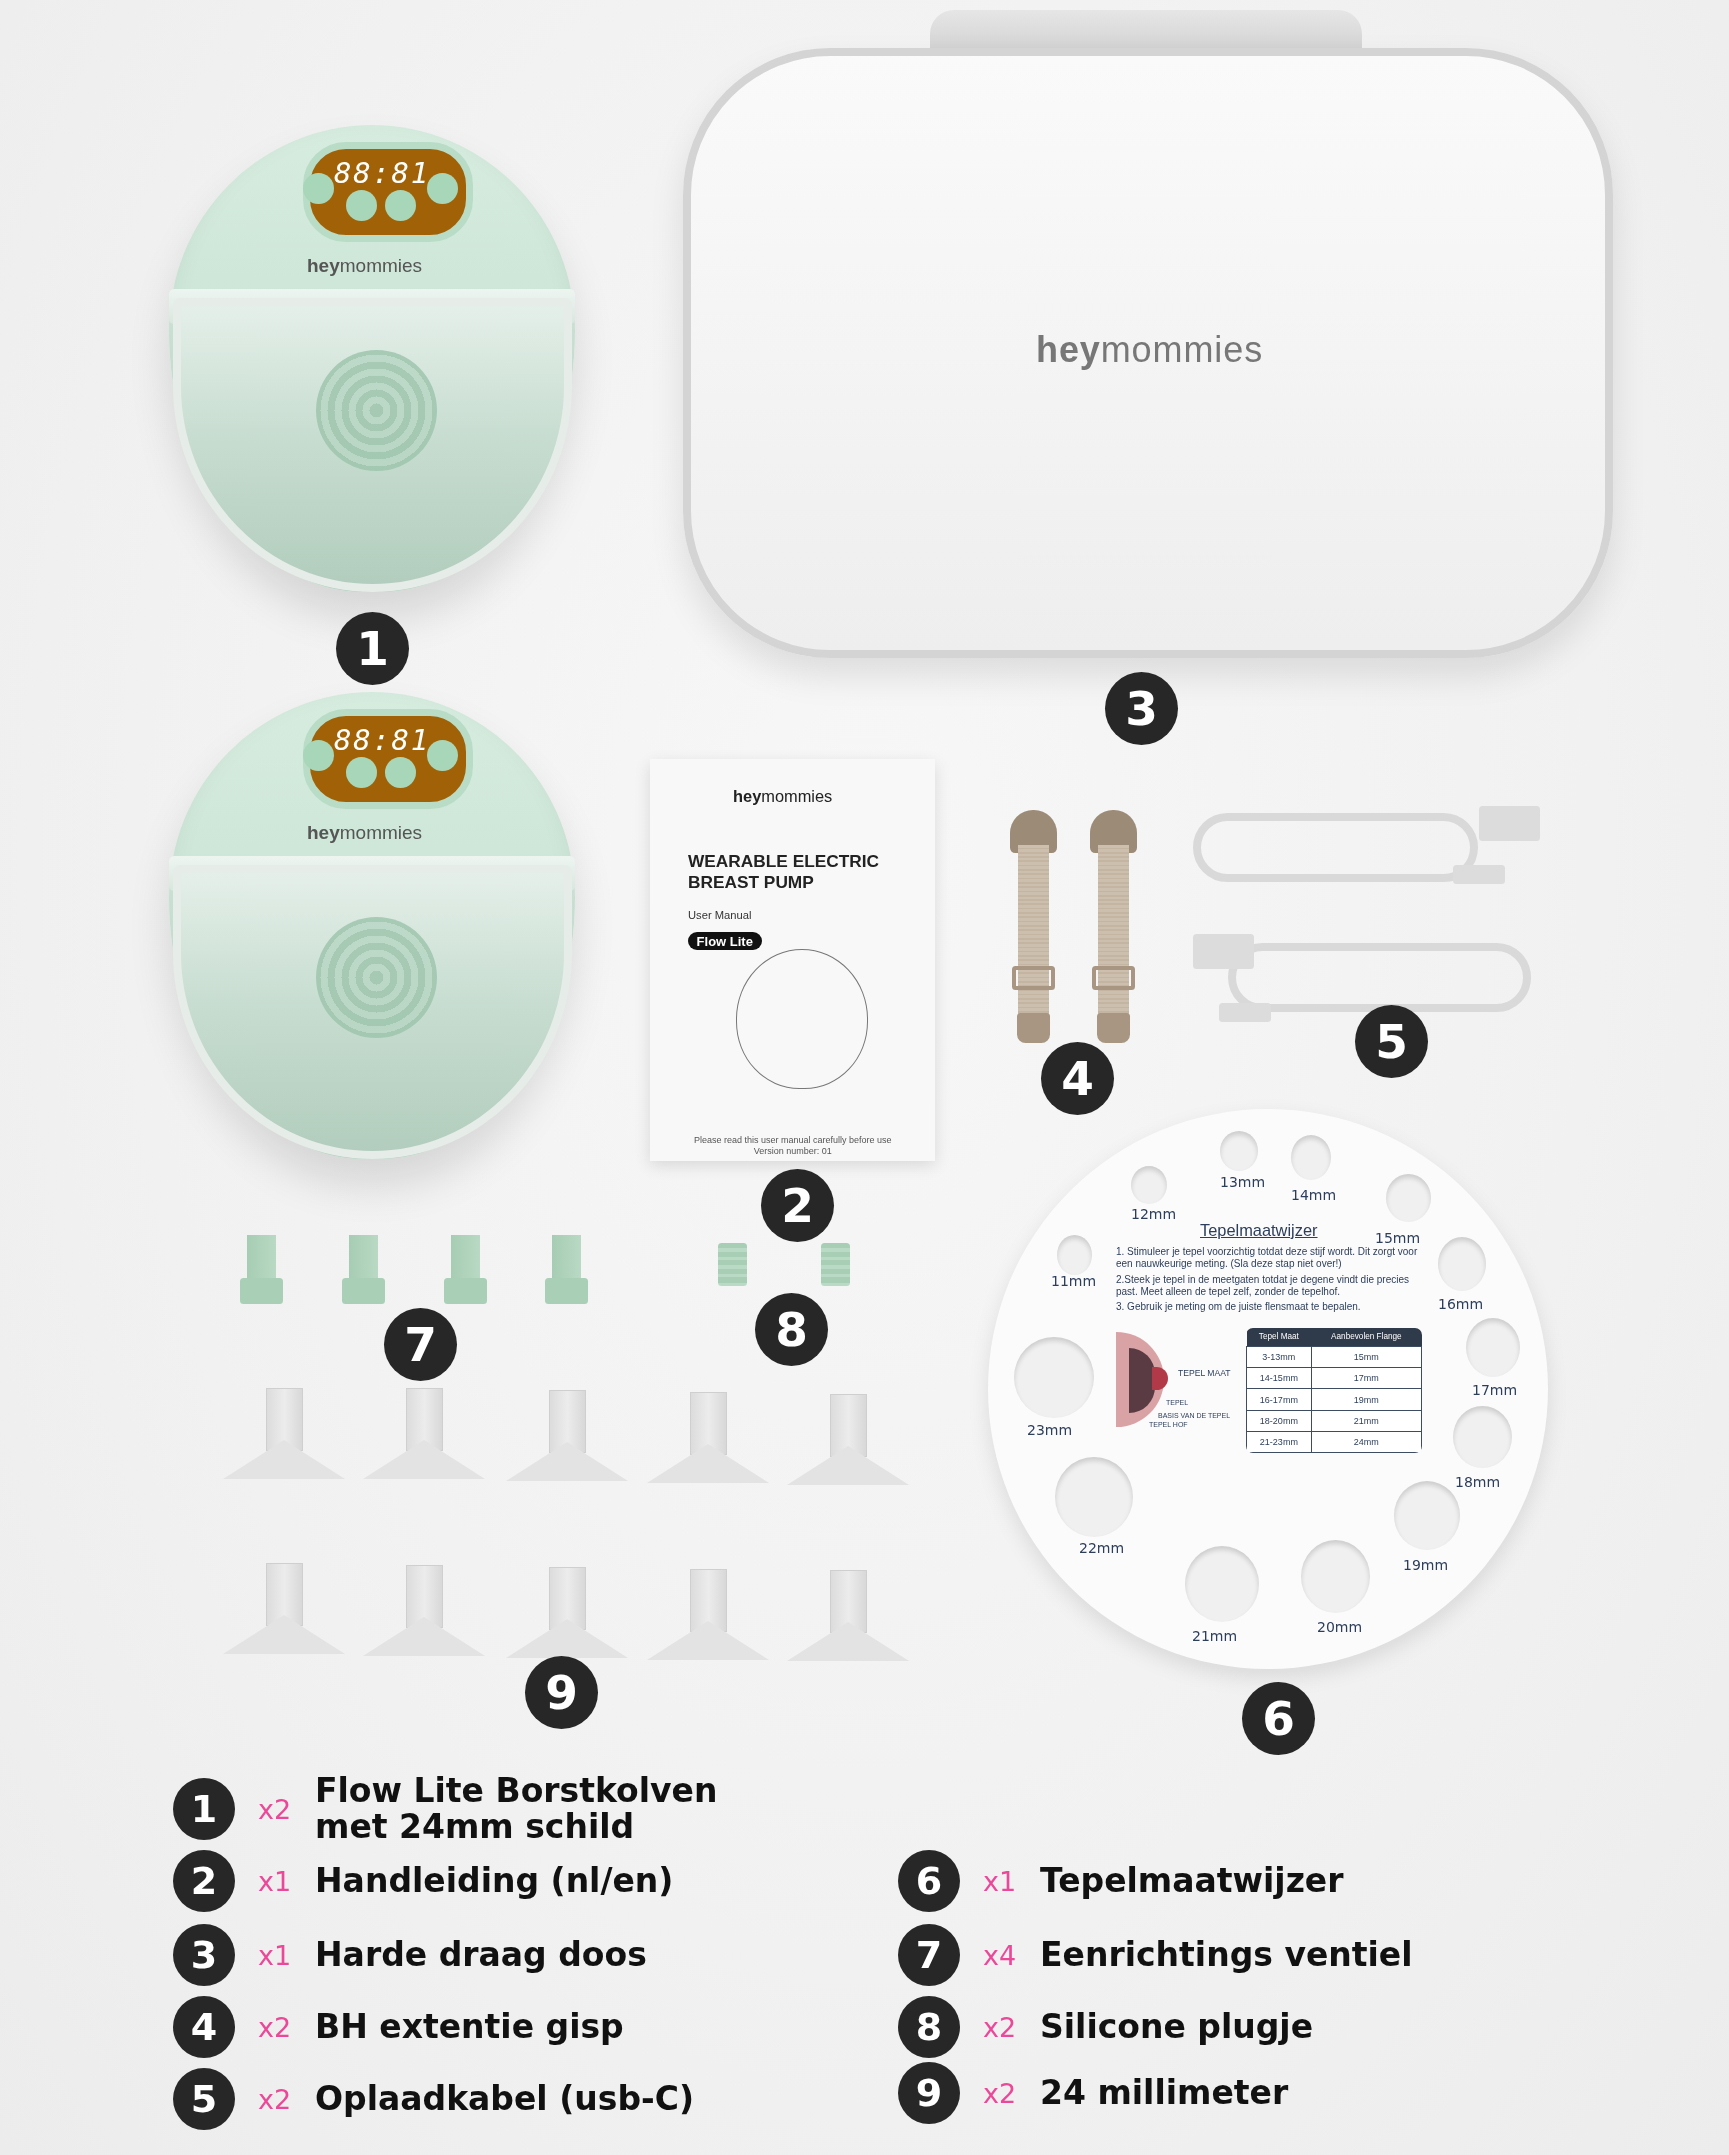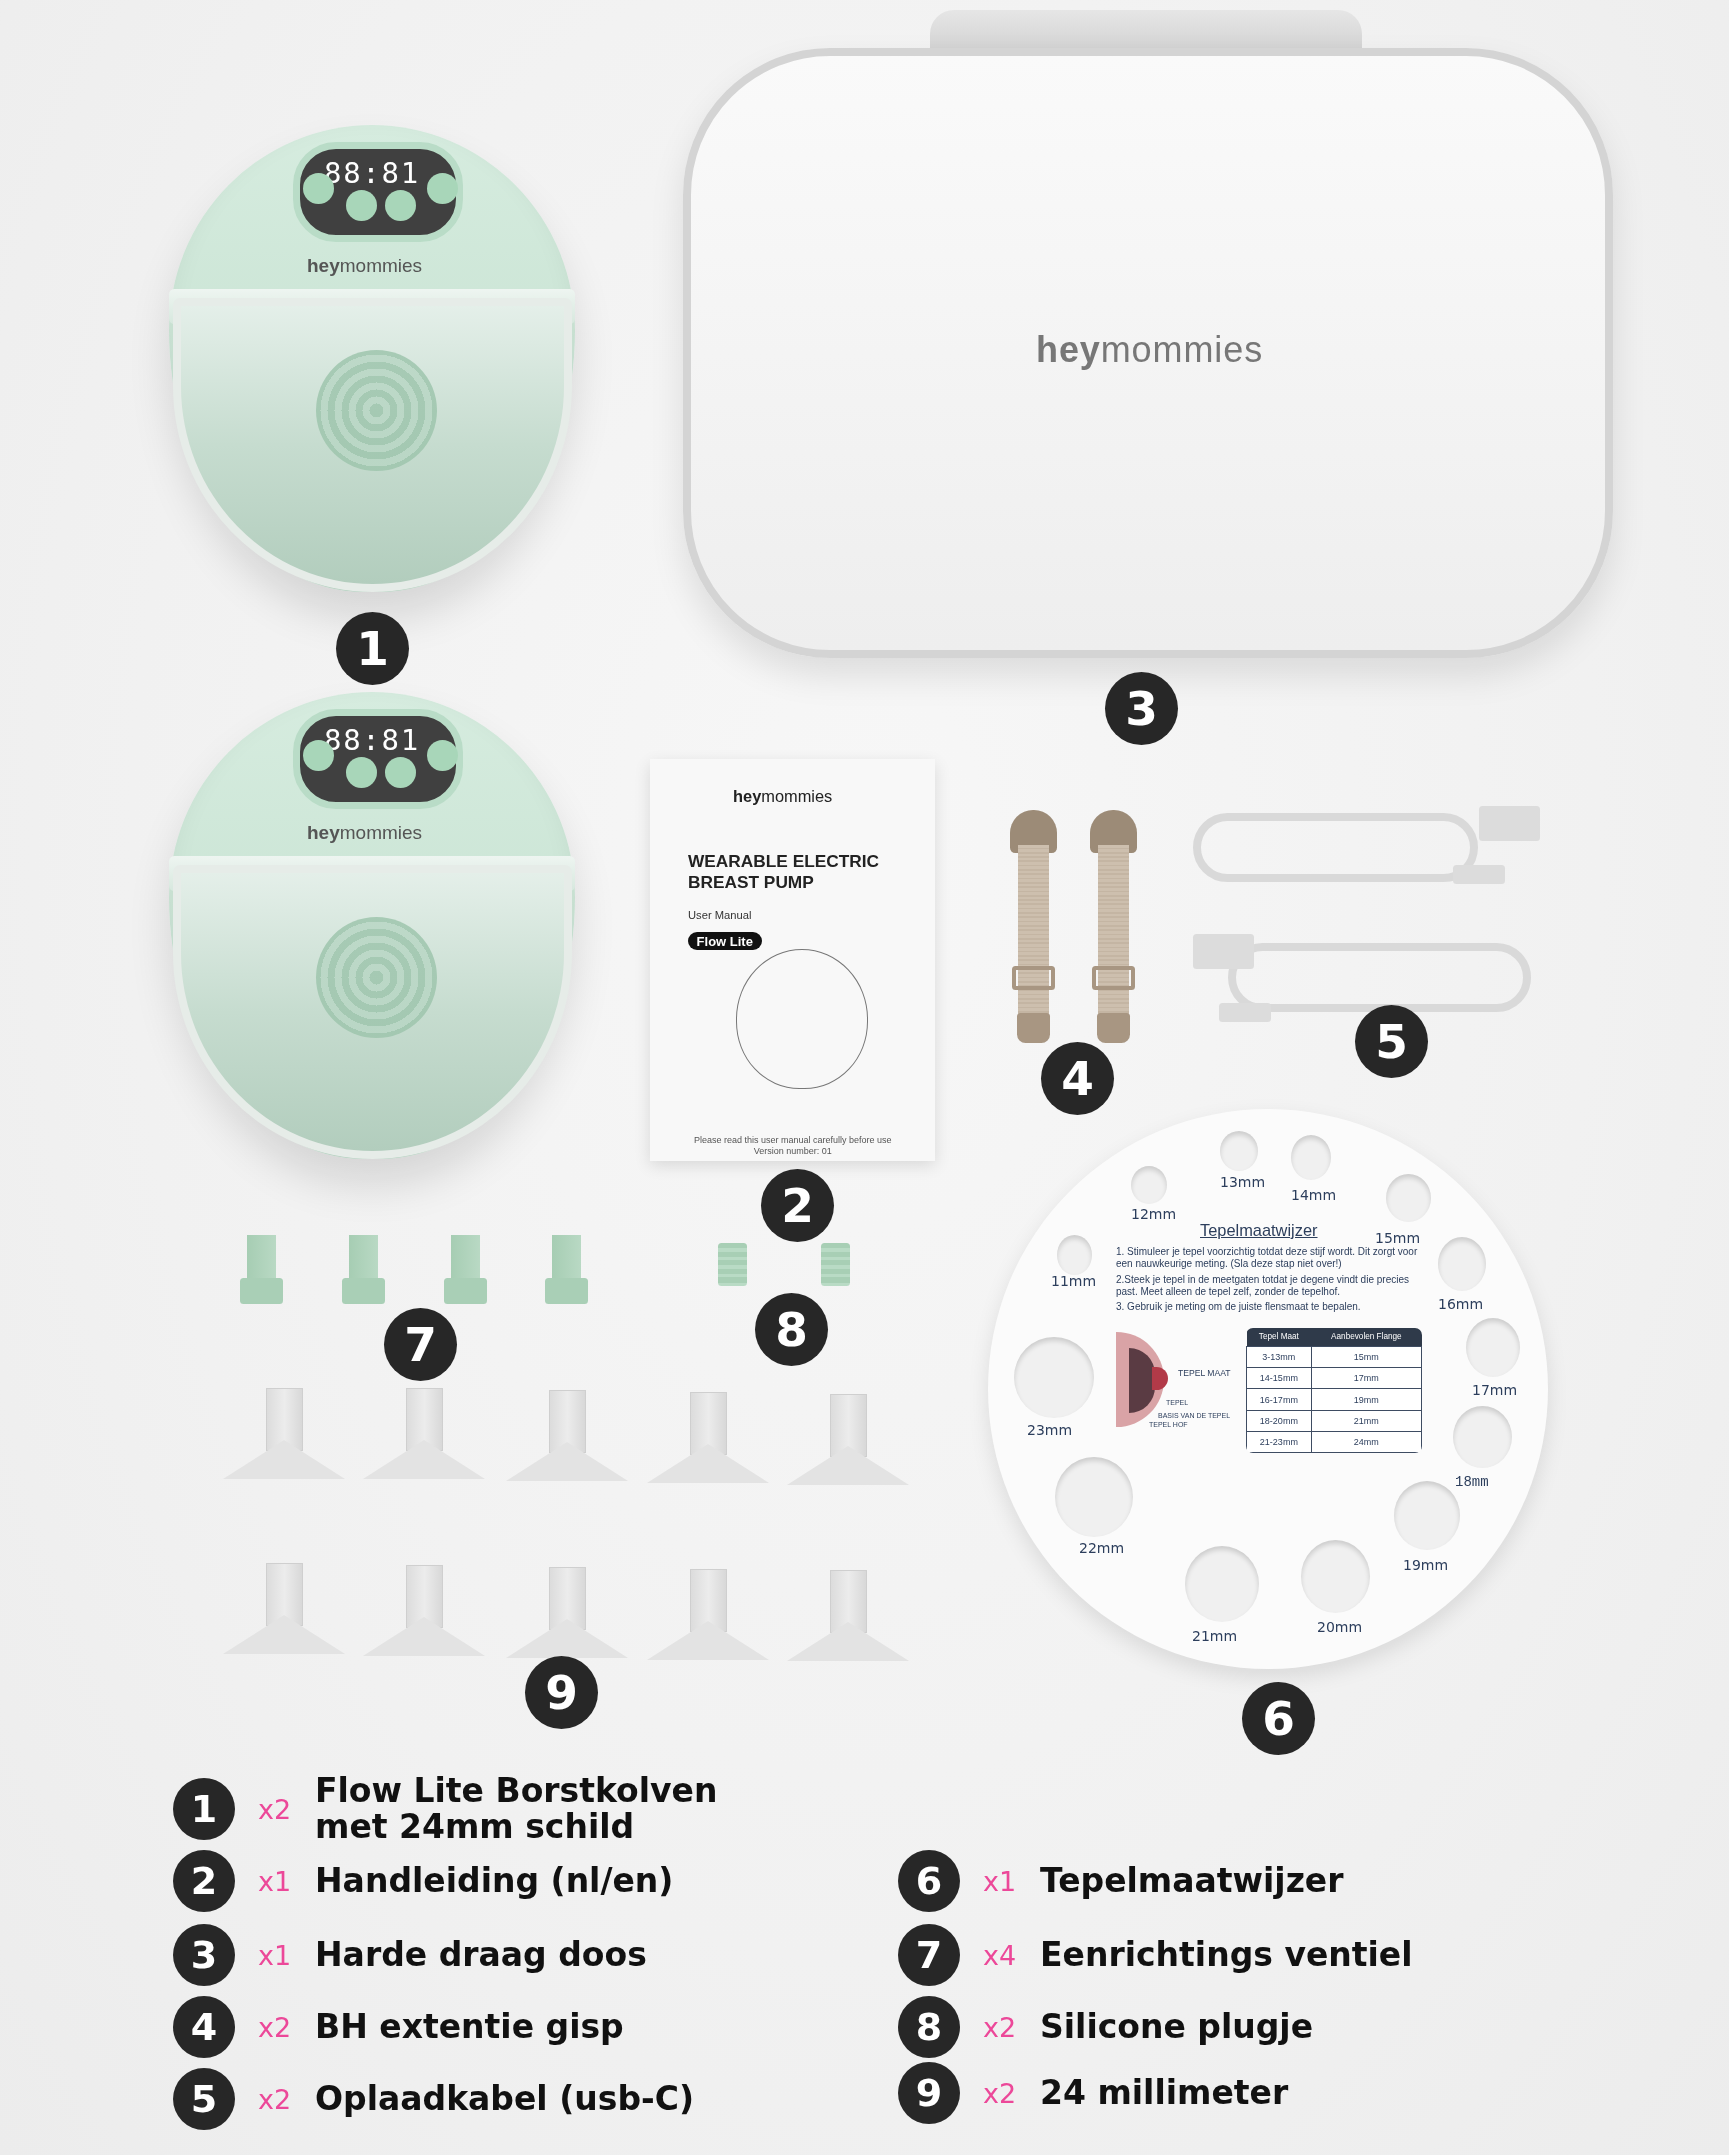--- a/index.html
+++ b/index.html
@@ -26,22 +26,22 @@
     position:absolute; left:3.5px; top:173px; width:399px; height:294px;
     border-radius: 7px 7px 50% 50% / 7px 7px 70% 70%;
     background: linear-gradient(180deg,#e4efe9 0%,#c6dccf 50%,#b2cdbd 100%);
     border:8.6px solid #e6ece8; box-sizing:border-box;
   }
   .pump .band {
     position:absolute; left:0; top:164px; width:406px; height:35px;
     background:linear-gradient(180deg,#eef5f1,#d7e8de); border-radius:5.2px;
   }
   .pump .display {
-    position:absolute; left:124px; top:17.3px; width:156px; height:86px; border-radius:43px;
-    background:#404040; border:7px solid #b9dcc7;
+    position:absolute; left:134px; top:17.3px; width:156px; height:86px; border-radius:43px;
+    background:#a16207; border:7px solid #b9dcc7;font-style:italic;
   }
   .pump .digits {
     position:absolute; left:24px; top:7px; color:#fff; font-family:"DejaVu Sans Mono", monospace;
     font-size:29px; letter-spacing:1.7px;
   }
   .pump .btn { position:absolute; width:31px; height:31px; border-radius:50%; background:#a8d6b9; }
   .pump .brand {
     position:absolute; left:138px; top:130px; font-size:19px; color:#555;
   }
   .pump .brand b { font-weight:bold; }
@@ -270,21 +270,21 @@
   <div class="hole-label" style="left:232px; top:65px;">13mm</div>
   <div class="hole" style="left:303px; top:26px; width:40px; height:45px;"></div>
   <div class="hole-label" style="left:303px; top:78px;">14mm</div>
   <div class="hole" style="left:398px; top:65px; width:45px; height:48px;"></div>
   <div class="hole-label" style="left:387px; top:121px;">15mm</div>
   <div class="hole" style="left:450px; top:128px; width:48px; height:54px;"></div>
   <div class="hole-label" style="left:450px; top:187px;">16mm</div>
   <div class="hole" style="left:478px; top:209px; width:54px; height:59px;"></div>
   <div class="hole-label" style="left:484px; top:273px;">17mm</div>
   <div class="hole" style="left:465px; top:297px; width:59px; height:62px;"></div>
-  <div class="hole-label" style="left:467px; top:365px;font-family:Liberation Mono, monospace;">18mm</div>
+  <div class="hole-label" style="left:467px; top:365px;">18mm</div>
   <div class="hole" style="left:406px; top:372px; width:66px; height:69px;"></div>
   <div class="hole-label" style="left:415px; top:448px;">19mm</div>
   <div class="hole" style="left:313px; top:431px; width:69px; height:73px;"></div>
   <div class="hole-label" style="left:329px; top:510px;">20mm</div>
   <div class="hole" style="left:197px; top:437px; width:74px; height:76px;"></div>
   <div class="hole-label" style="left:204px; top:519px;">21mm</div>
   <div class="hole" style="left:67px; top:348px; width:78px; height:80px;"></div>
   <div class="hole-label" style="left:91px; top:431px;">22mm</div>
   <div class="hole" style="left:26px; top:228px; width:80px; height:81px;"></div>
   <div class="hole-label" style="left:39px; top:313px;">23mm</div>

